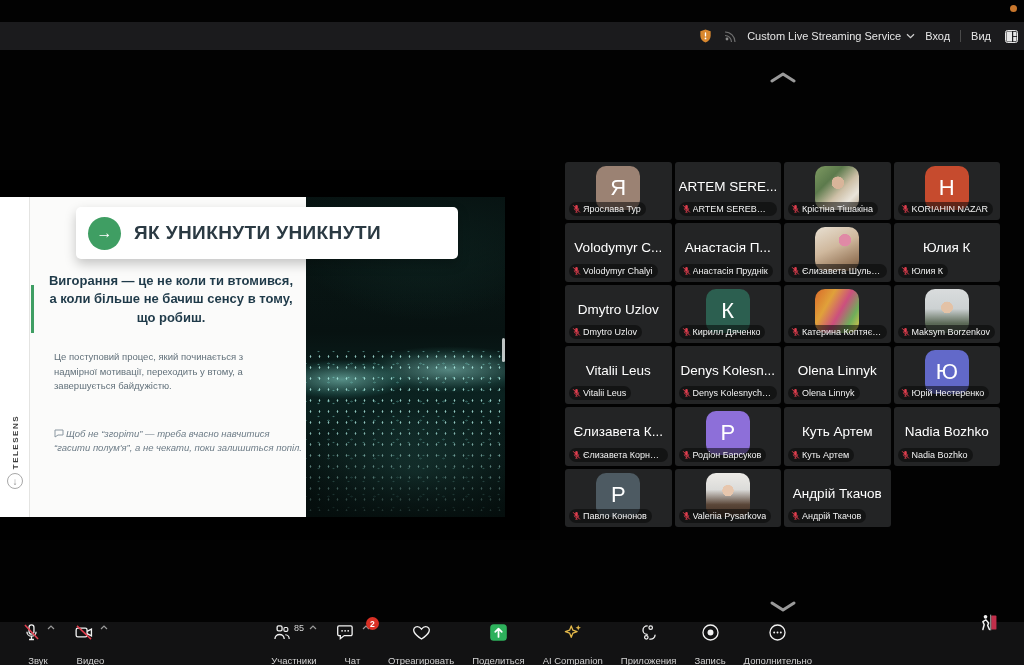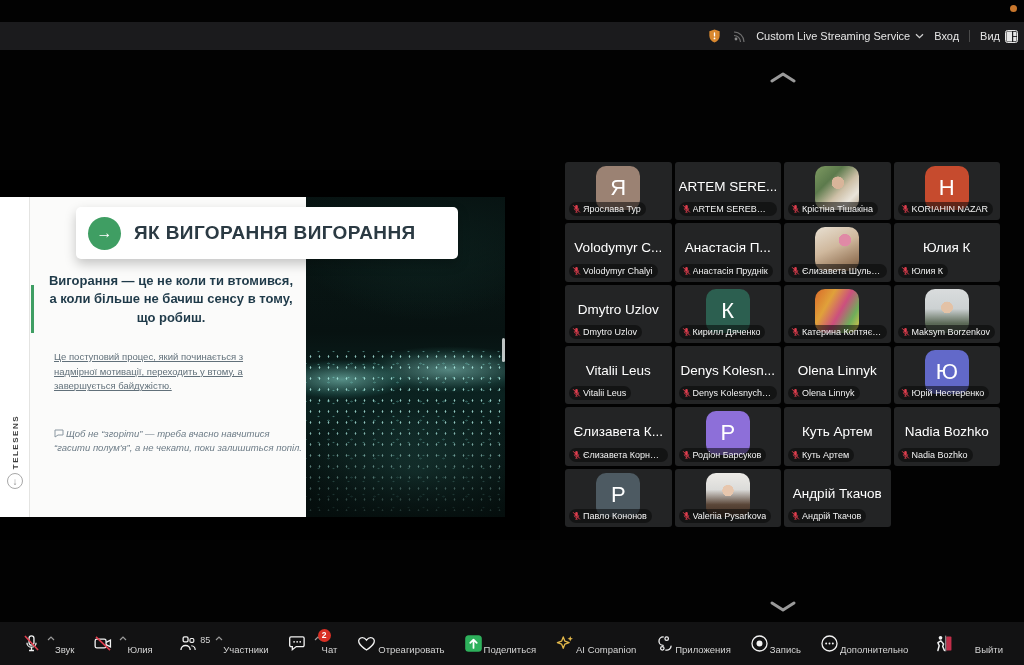--- a/index.html
+++ b/index.html
@@ -32,21 +32,21 @@
   .banner { position:absolute; left:76px; top:10px; width:382px; height:52px; background:#ffffff;
     border-radius:5px; box-shadow:0 5px 12px rgba(0,0,0,.22); display:flex; align-items:center; }
   .banner-circle { width:33px; height:33px; border-radius:50%; background:var(--slide-green,#3f9e63);
     margin-left:12px; display:flex; align-items:center; justify-content:center;
     color:#fff; font-size:16px; font-weight:bold; }
   .banner-title { margin-left:13px; font-size:19px; font-weight:bold; color:#2b3a43; letter-spacing:.4px; }
   .accent-line { position:absolute; left:31px; top:88px; width:3px; height:48px; background:var(--slide-green,#3f9e63); }
   .lead { position:absolute; left:44px; top:75px; width:254px; text-align:center;
     font-size:13px; line-height:1.42; font-weight:bold; color:#1f3a49; }
   .body-text { position:absolute; left:54px; top:153px; width:232px;
-    font-size:9.5px; line-height:1.55; color:#61707a;text-decoration:underline; }
+    font-size:9.5px; line-height:1.55; color:#61707a; }
   .quote { position:absolute; left:54px; top:230px; width:250px; font-size:9.5px;
     line-height:1.5; font-style:italic; color:#6d7c87; }
   .quote svg { vertical-align:-1px; margin-right:2px; }
   .visual { position:absolute; left:306px; top:0; width:199px; height:320px;
     background:
       radial-gradient(ellipse 90px 26px at 18% 57%, rgba(150,235,222,.55), rgba(60,140,130,.18) 60%, transparent 75%),
       radial-gradient(ellipse 120px 30px at 72% 54%, rgba(160,240,230,.5), rgba(60,140,130,.16) 60%, transparent 78%),
       radial-gradient(ellipse 160px 90px at 55% 86%, rgba(45,105,98,.55), transparent 72%),
       radial-gradient(ellipse 180px 130px at 60% 6%, #12302b, transparent 80%),
       linear-gradient(180deg,#0a1a18 0%,#071211 42%,#0b2220 62%,#050e0d 100%); }
@@ -81,21 +81,21 @@
     linear-gradient(155deg,#e8e0d2 0%,#cfb89d 45%,#9a7b5e 80%,#6f5640 100%); }
   .photo-katerina { background:linear-gradient(120deg,#d96a2a 0%,#e0a13a 30%,#cc4f7e 55%,#6fae5a 78%,#e8c84a 100%); }
   .photo-maksym { background:radial-gradient(circle at 50% 42%,#e3c2a6 0 17%,transparent 18%),
     linear-gradient(180deg,#d9dcdd 0%,#ccd1d2 45%,#5d6b58 78%,#49584a 100%); }
   .photo-valeriia { background:radial-gradient(circle at 50% 40%,#e7c6ad 0 16%,transparent 17%),
     linear-gradient(180deg,#edebe7 0%,#dbdbd9 38%,#5a4638 72%,#3f2e23 100%); }
 
   
   .toolbar { position:absolute; left:0; bottom:0; width:1024px; height:43px; background:#121213;
     display:flex; align-items:center; padding:0 12px; }
-  .tb-item { display:flex; align-items:center; justify-content:space-between;
+  .tb-item { display:flex; flex-direction:column; align-items:center; justify-content:space-between;
     padding:0 9px; cursor:pointer; }
   .tb-item[data-id="participants"] { margin-left:auto; }
   .tb-item[data-id="leave"] { margin-left:auto;gap:20px; }
   .tb-row { position:relative; height:22px; display:flex; align-items:center; justify-content:center; }
   .tb-label { margin-top:12px; font-size:9.5px; color:#d5d5d5; white-space:nowrap; }
   .tb-count { font-size:9px; color:#d5d5d5; margin-left:2px; margin-top:-8px; }
   .tb-caret { margin-left:5px; margin-top:-10px; display:flex; }
   .tb-badge { position:absolute; top:-4px; right:-9px; min-width:13px; height:13px; border-radius:7px;
     background:var(--badge-red,#d93025); color:#fff; font-size:8.5px; font-weight:bold;
     display:flex; align-items:center; justify-content:center; padding:0 2px; }
@@ -118,21 +118,21 @@
       <path d="M2 5.5a6.5 6.5 0 0 1 6.5 6.5 M2 2a10 10 0 0 1 10 10" stroke="#6f6f6f" stroke-width="1.2" fill="none"></path>
     </svg>
     <div style="display:flex;align-items:center;gap:5px;cursor:pointer">
       <span class="lbl">Custom Live Streaming Service</span>
       <svg width="9" height="6" viewBox="0 0 9 6">
         <path d="M1 1.2l3.5 3.4L8 1.2" stroke="#cfcfcf" stroke-width="1.3" fill="none"></path>
       </svg>
     </div>
     <span class="lbl" style="cursor:pointer">Вход</span>
     <div class="tb-divider"></div>
-    <div style="display:flex;align-items:center;gap:5px;cursor:pointer">
+    <div style="display:flex;align-items:center;gap:14px;cursor:pointer">
       <span class="lbl">Вид</span>
       <svg width="13" height="13" viewBox="0 0 13 13">
         <rect x="0.5" y="0.5" width="12" height="12" rx="2" fill="none" stroke="#e6e6e6"></rect>
         <rect x="1.5" y="1.5" width="5.5" height="10" fill="#e6e6e6"></rect>
         <rect x="8.2" y="1.8" width="3.3" height="4.3" fill="#e6e6e6"></rect>
         <rect x="8.2" y="7" width="3.3" height="4.3" fill="#e6e6e6"></rect>
       </svg>
     </div>
   </div>
 
@@ -147,21 +147,21 @@
       <div class="visual">
         <div class="speckles"></div>
         <div class="visual-fade"></div>
       </div>
       <div class="brand-strip">
         <div class="brand-vert">TELESENS</div>
         <div class="circle-arrow">↓</div>
       </div>
       <div class="banner">
         <div class="banner-circle">→</div>
-        <div class="banner-title">ЯК ВИГОРАННЯ ВИГОРАННЯ</div>
+        <div class="banner-title">ЯК УНИКНУТИ УНИКНУТИ</div>
       </div>
       <div class="accent-line"></div>
       <div class="lead">Вигорання — це не коли ти втомився, а коли більше не бачиш сенсу в тому, що робиш.</div>
       <div class="body-text">Це поступовий процес, який починається з надмірної мотивації, переходить у втому, а завершується байдужістю.</div>
       <div class="quote">
         <svg width="10" height="9" viewBox="0 0 10 9">
           <path d="M1 1h8v5H4L1 8z" fill="none" stroke="#8a97a1" stroke-width="1"></path>
         </svg><span>Щоб не “згоріти” — треба вчасно навчитися “гасити полум'я”, а не чекати, поки залишиться попіл.</span>
       </div>
     </div>
@@ -514,21 +514,21 @@
               <path d="M15.5 10.8L20.5 8.2v7.6l-5-2.6" fill="none" stroke="#f2f2f2" stroke-width="1.5"></path>
               <path d="M4 4.5l16 15" stroke="var(--mute-red)" stroke-width="1.8"></path>
             </svg>
           </span>
           <span class="tb-caret">
             <svg width="8" height="5" viewBox="0 0 8 5">
               <path d="M1 4l3-3 3 3" stroke="#9a9a9a" stroke-width="1.2" fill="none"></path>
             </svg>
           </span>
         </div>
-        <div class="tb-label">Юлия</div>
+        <div class="tb-label">Видео</div>
       </div>
       <div class="tb-item" data-id="participants">
         <div class="tb-row">
           <span style="display: flex;">
             <svg width="21" height="21" viewBox="0 0 24 24">
               <rect x="7" y="4.5" width="5.6" height="5.6" rx="1.6" fill="none" stroke="#f2f2f2" stroke-width="1.5"></rect>
               <path d="M4.5 19.5c0-3 2.3-5.2 5.3-5.2s5.3 2.2 5.3 5.2" fill="none" stroke="#f2f2f2" stroke-width="1.5"></path>
               <rect x="14.8" y="6.3" width="4.4" height="4.4" rx="1.3" fill="none" stroke="#f2f2f2" stroke-width="1.3"></rect>
               <path d="M16.3 14.6c2.6.2 4.5 2.2 4.5 4.9" fill="none" stroke="#f2f2f2" stroke-width="1.3"></path>
             </svg>

